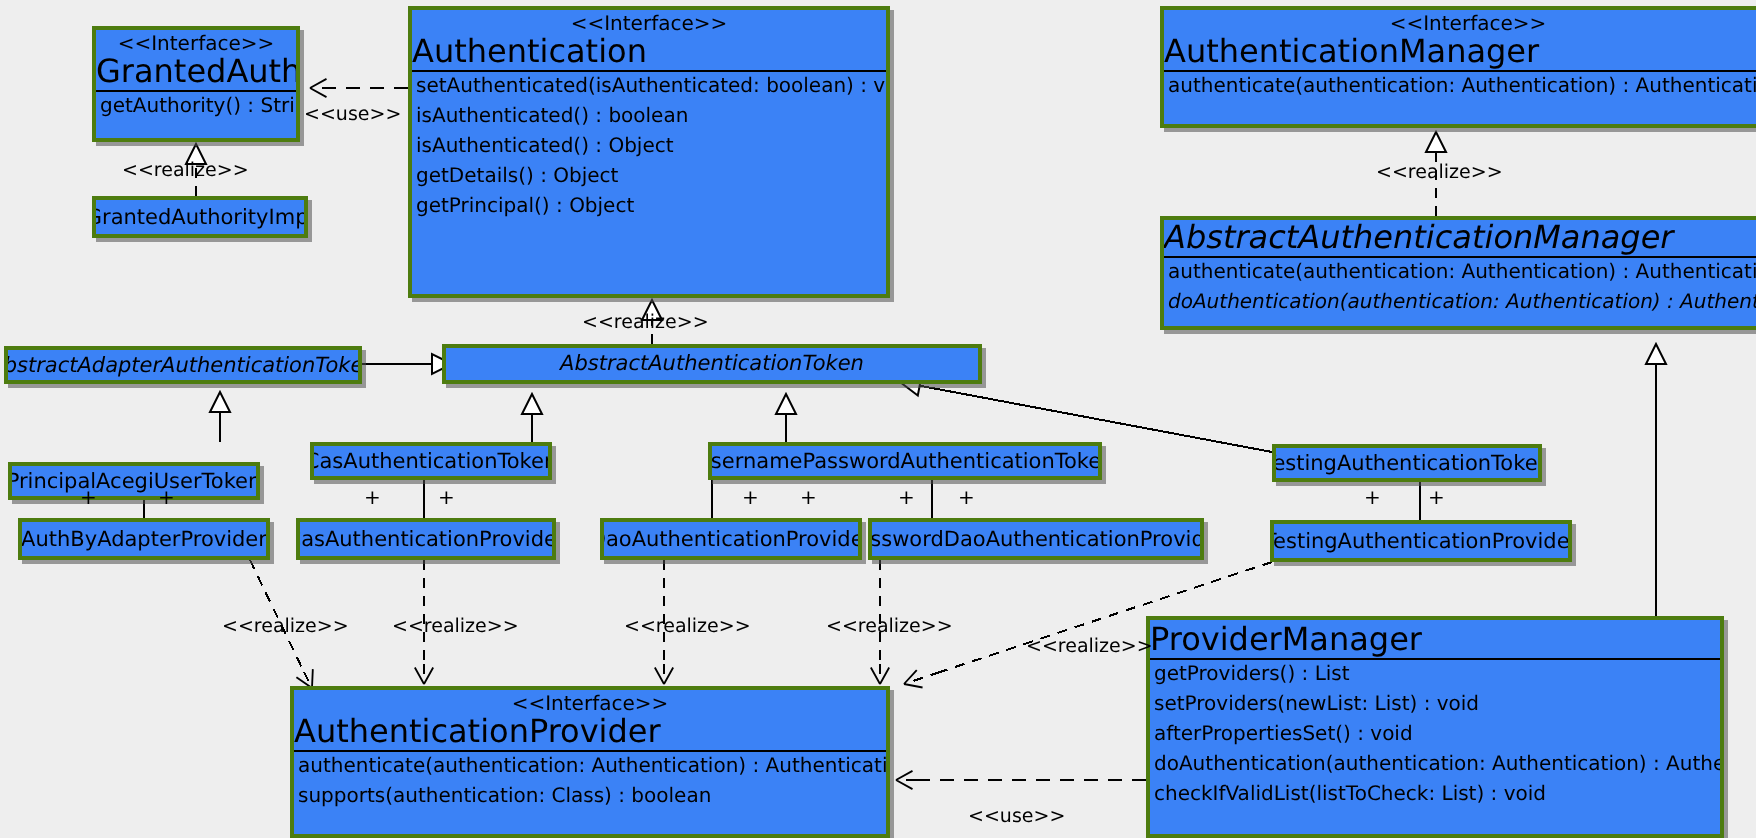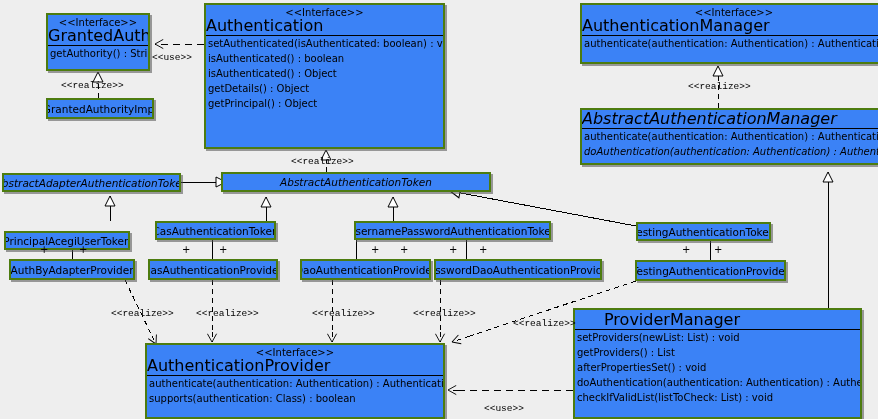--- a/index.html
+++ b/index.html
@@ -30,21 +30,21 @@
   .op{
     font-size:10px;line-height:15px;height:15px;
     padding:0 0 0 2px;white-space:nowrap;overflow:hidden;
   }
   .op.abst{font-style:italic;}
   .simple{display:flex;align-items:center;justify-content:center;}
   .simple .nm{font-size:10.5px;line-height:14px;padding:1px 3px;white-space:nowrap;}
 
   .lbl{
     position:absolute;font-size:9.5px;line-height:11px;
-    color:#000;background:transparent;white-space:nowrap;z-index:4;font-family:Liberation Mono, monospace;
+    color:#000;background:transparent;white-space:nowrap;z-index:4;
   }
   .plus{
     position:absolute;font-size:10px;line-height:10px;z-index:4;
     color:#000;
   }
 </style>
 </head>
 <body>
 
 <div id="canvas">
@@ -213,27 +213,27 @@
       <span class="nm">AuthenticationProvider</span>
     </div>
     <div class="sep"></div>
     <div class="ops">
       <div class="op">authenticate(authentication: Authentication) : Authentication</div>
       <div class="op">supports(authentication: Class) : boolean</div>
     </div>
   </div>
 
   <div class="cls" style="left:573px;top:308px;width:289px;height:111px;">
-    <div class="hdr" style="padding-top:3px;padding-left:29px;">
+    <div class="hdr" style="padding-top:3px;">
       <span class="nm">ProviderManager</span>
     </div>
     <div class="sep"></div>
     <div class="ops">
+      <div class="op">getProviders() : List</div>
       <div class="op">setProviders(newList: List) : void</div>
-      <div class="op">getProviders() : List</div>
       <div class="op">afterPropertiesSet() : void</div>
       <div class="op">doAuthentication(authentication: Authentication) : Authentication</div>
       <div class="op">checkIfValidList(listToCheck: List) : void</div>
     </div>
   </div>
 
   <div class="lbl" style="left:152px;top:52px;">&lt;&lt;use&gt;&gt;</div>
   <div class="lbl" style="left:61px;top:80px;">&lt;&lt;realize&gt;&gt;</div>
   <div class="lbl" style="left:291px;top:156px;">&lt;&lt;realize&gt;&gt;</div>
   <div class="lbl" style="left:688px;top:81px;">&lt;&lt;realize&gt;&gt;</div>

